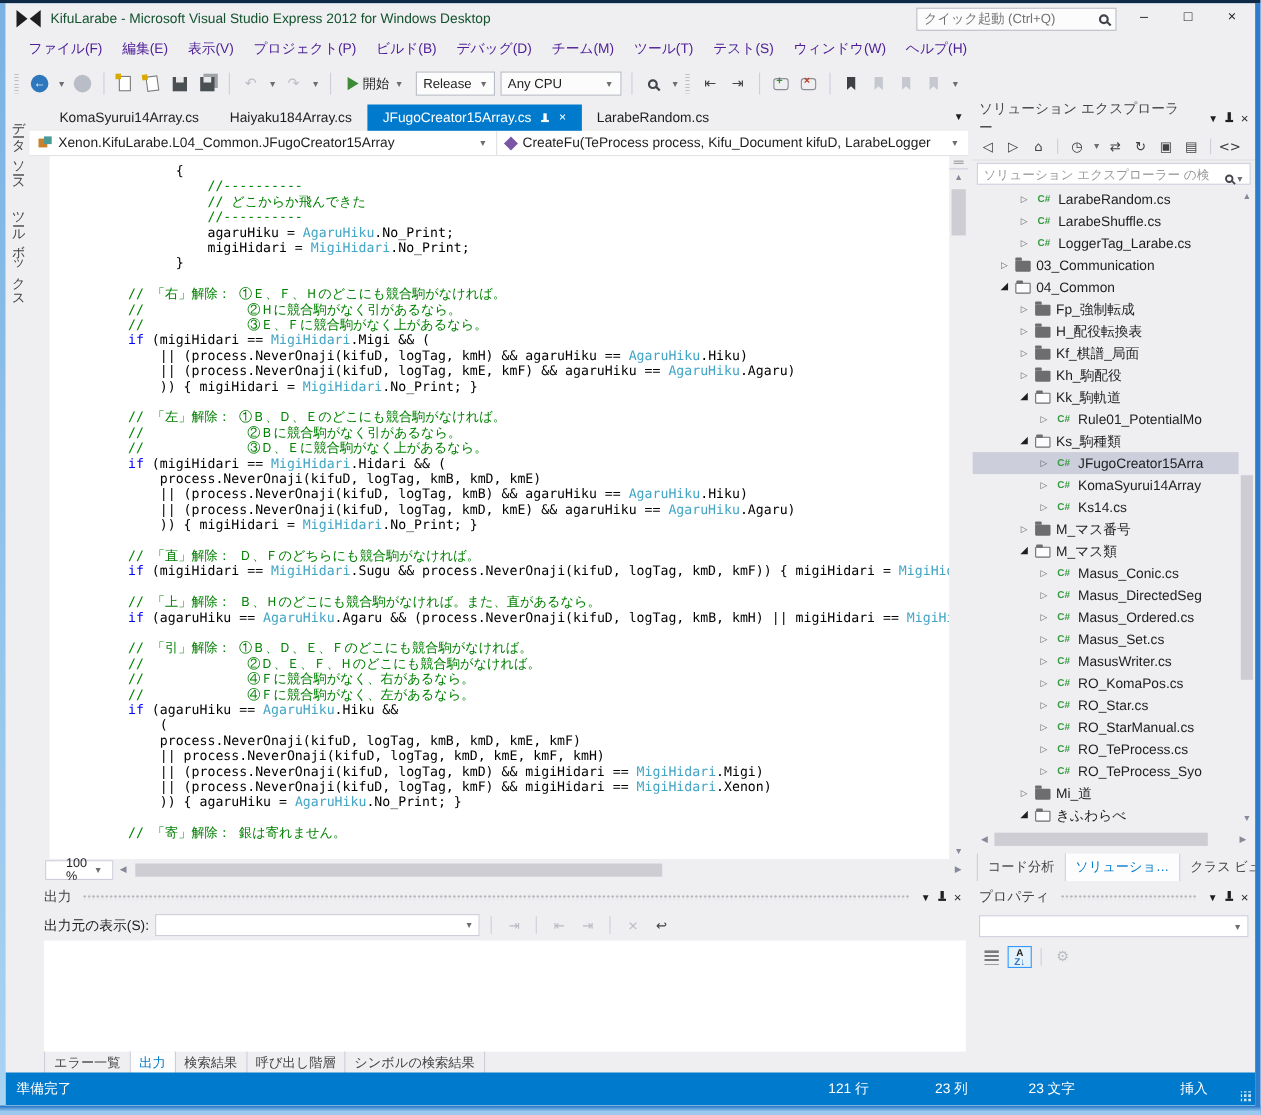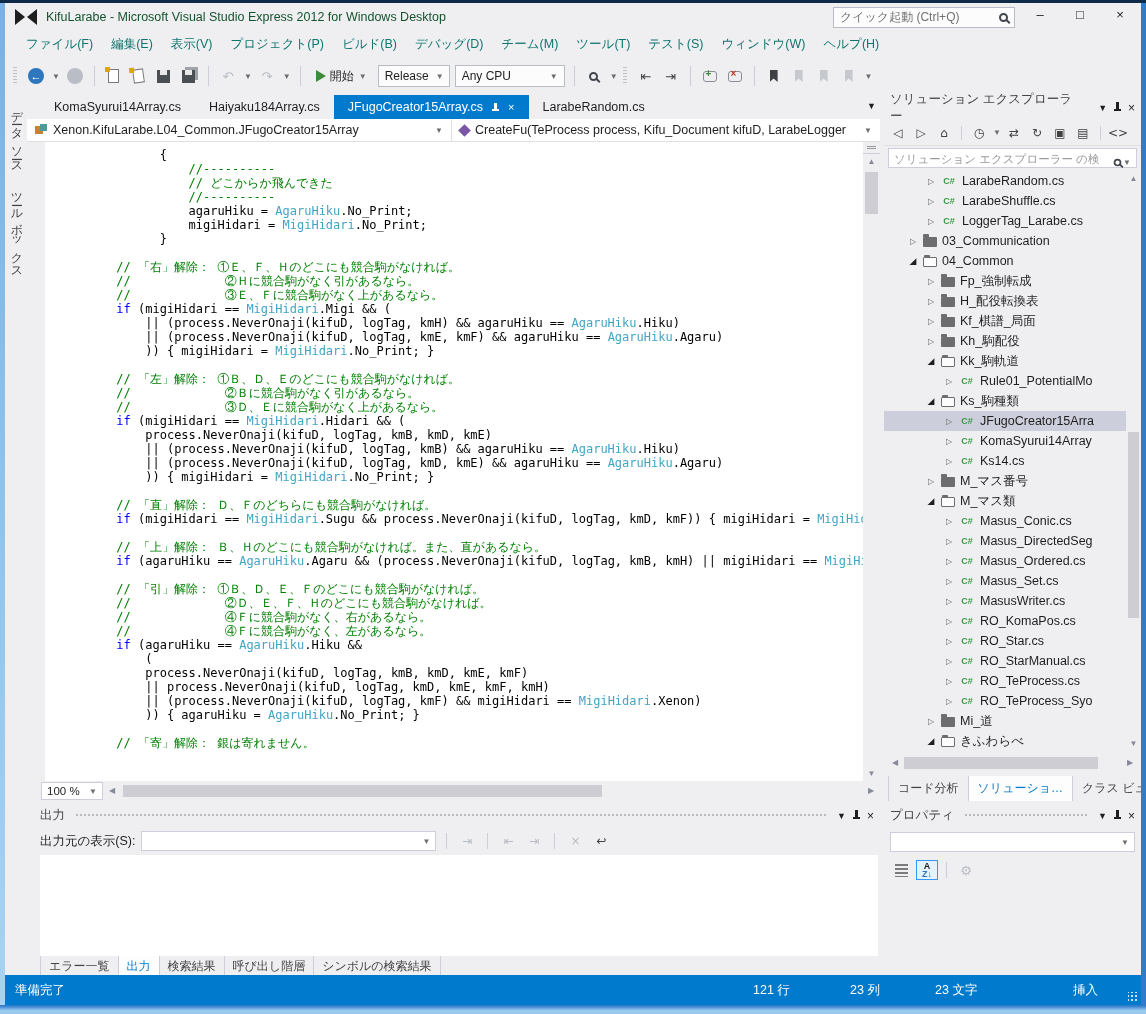--- a/index.html
+++ b/index.html
@@ -22,21 +22,21 @@
   .title-text{color:#14532d;font-size:12.5px}
   .quick{position:absolute;left:828px;top:4px;width:182px;height:21px;background:#FCFCFC;border:1px solid #B8BCC4;display:flex;align-items:center;padding:0 6px;color:#717171}
   .quick .ph{flex:1;font-size:12px}
   .mag{width:9px;height:9px;border:2px solid #42454D;border-radius:50%;position:relative;display:inline-block}
   .mag:after{content:'';position:absolute;width:2px;height:5px;background:#42454D;right:-3px;bottom:-4px;transform:rotate(-45deg)}
   .winbtns{position:absolute;right:8px;top:2px;display:flex;gap:14px;color:#1E1E1E}
   .winbtn{width:26px;height:20px;text-align:center;font-size:13px;line-height:20px;cursor:default}
 
   
   .menubar{position:absolute;left:0;top:28px;width:1136px;height:26px;display:flex;align-items:center;padding-left:12px}
-  .menu-item{padding:4px 9px;font-size:12.5px;color:#0f766e}
+  .menu-item{padding:4px 9px;font-size:12.5px;color:#4c1d95}
 
   
   .toolbar{position:absolute;left:0;top:54px;width:1136px;height:38px;display:flex;align-items:center;padding-left:8px;gap:5px}
   .grip{width:4px;height:18px;background:repeating-linear-gradient(#BDBFC7 0 1px,transparent 1px 3px);margin-right:4px}
   .vsep{width:1px;height:20px;background:#CCCEDB;margin:0 4px}
   .tbico{display:inline-flex;align-items:center;justify-content:center;width:20px;height:20px;font-size:13px;color:#414141}
   .circ{width:16px;height:16px;border-radius:50%;background:#2E77BE;color:#fff;font-size:11px;line-height:16px;text-align:center}
   .circ.dis{background:#B9BDC6}
   .dis{color:#B9BDC6}
   .caret{font-size:8px;color:#6D6D70;margin-left:1px}
@@ -91,21 +91,21 @@
   .vscroll{position:absolute;left:858px;top:139px;width:17px;height:639px;background:#EFEFF2}
   .sgrip{height:12px;border-bottom:1px solid #CCCEDB;display:flex;align-items:center;justify-content:center}
   .sgrip i{display:block;width:9px;height:3px;border-top:1px solid #999;border-bottom:1px solid #999}
   .arr{height:15px;text-align:center;font-size:8px;color:#868999;line-height:15px}
   .thumb-v{position:absolute;left:2px;width:13px;background:#CDCDD3}
   .vscroll .thumb-v{top:30px;height:42px}
   .arr.bottom{position:absolute;bottom:0;width:100%}
 
   
   .zoomrow{position:absolute;left:22px;top:778px;width:853px;height:20px;background:#EFEFF2;display:flex;align-items:center}
-  .zoombox{width:62px;height:18px;background:#fff;border:1px solid #CCCEDB;margin-left:14px;display:flex;align-items:center;padding:0 5px;font-size:11.5px;gap:5px}
+  .zoombox{width:62px;height:18px;background:#fff;border:1px solid #CCCEDB;margin-left:14px;display:flex;align-items:center;padding:0 18px;font-size:11.5px;gap:5px}
   .hscroll{flex:1;height:16px;position:relative;margin:0 2px}
   .harr{position:absolute;top:0;width:14px;height:16px;font-size:8px;color:#868999;text-align:center;line-height:16px}
   .thumb-h{position:absolute;top:2px;height:12px;background:#CDCDD3}
   .hscroll .thumb-h{left:18px;width:62%}
 
   
   .splitter{position:absolute;left:875px;top:92px;width:4px;height:710px;background:#EFEFF2}
 
   
   .sepanel{position:absolute;left:879px;top:92px;width:257px;height:710px;background:#EFEFF2}
@@ -352,20 +352,21 @@
       <div class="cl"><span class="seg-k">      if</span><span class="seg-p"> (agaruHiku == </span><span class="seg-t">AgaruHiku</span><span class="seg-p">.Agaru &amp;&amp; (process.NeverOnaji(kifuD, logTag, kmB, kmH) || migiHidari == </span><span class="seg-t">MigiHidari</span></div>
       <div class="cl"></div>
       <div class="cl"><span class="seg-c">      // 「引」解除： ①Ｂ、Ｄ、Ｅ、Ｆのどこにも競合駒がなければ。</span></div>
       <div class="cl"><span class="seg-c">      //             ②Ｄ、Ｅ、Ｆ、Ｈのどこにも競合駒がなければ。</span></div>
       <div class="cl"><span class="seg-c">      //             ④Ｆに競合駒がなく、右があるなら。</span></div>
       <div class="cl"><span class="seg-c">      //             ④Ｆに競合駒がなく、左があるなら。</span></div>
       <div class="cl"><span class="seg-k">      if</span><span class="seg-p"> (agaruHiku == </span><span class="seg-t">AgaruHiku</span><span class="seg-p">.Hiku &amp;&amp;</span></div>
       <div class="cl"><span class="seg-p">          (</span></div>
       <div class="cl"><span class="seg-p">          process.NeverOnaji(kifuD, logTag, kmB, kmD, kmE, kmF)</span></div>
       <div class="cl"><span class="seg-p">          || process.NeverOnaji(kifuD, logTag, kmD, kmE, kmF, kmH)</span></div>
+      <div class="cl"><span class="seg-p">          || (process.NeverOnaji(kifuD, logTag, kmD) &amp;&amp; migiHidari == </span><span class="seg-t">MigiHidari</span><span class="seg-p">.Migi)</span></div>
       <div class="cl"><span class="seg-p">          || (process.NeverOnaji(kifuD, logTag, kmF) &amp;&amp; migiHidari == </span><span class="seg-t">MigiHidari</span><span class="seg-p">.Xenon)</span></div>
       <div class="cl"><span class="seg-p">          )) { agaruHiku = </span><span class="seg-t">AgaruHiku</span><span class="seg-p">.No_Print; }</span></div>
       <div class="cl"></div>
       <div class="cl"><span class="seg-c">      // 「寄」解除： 銀は寄れません。</span></div>
     </div>
 
   <div class="vscroll">
     <div class="sgrip">
         <i></i>
       </div>

